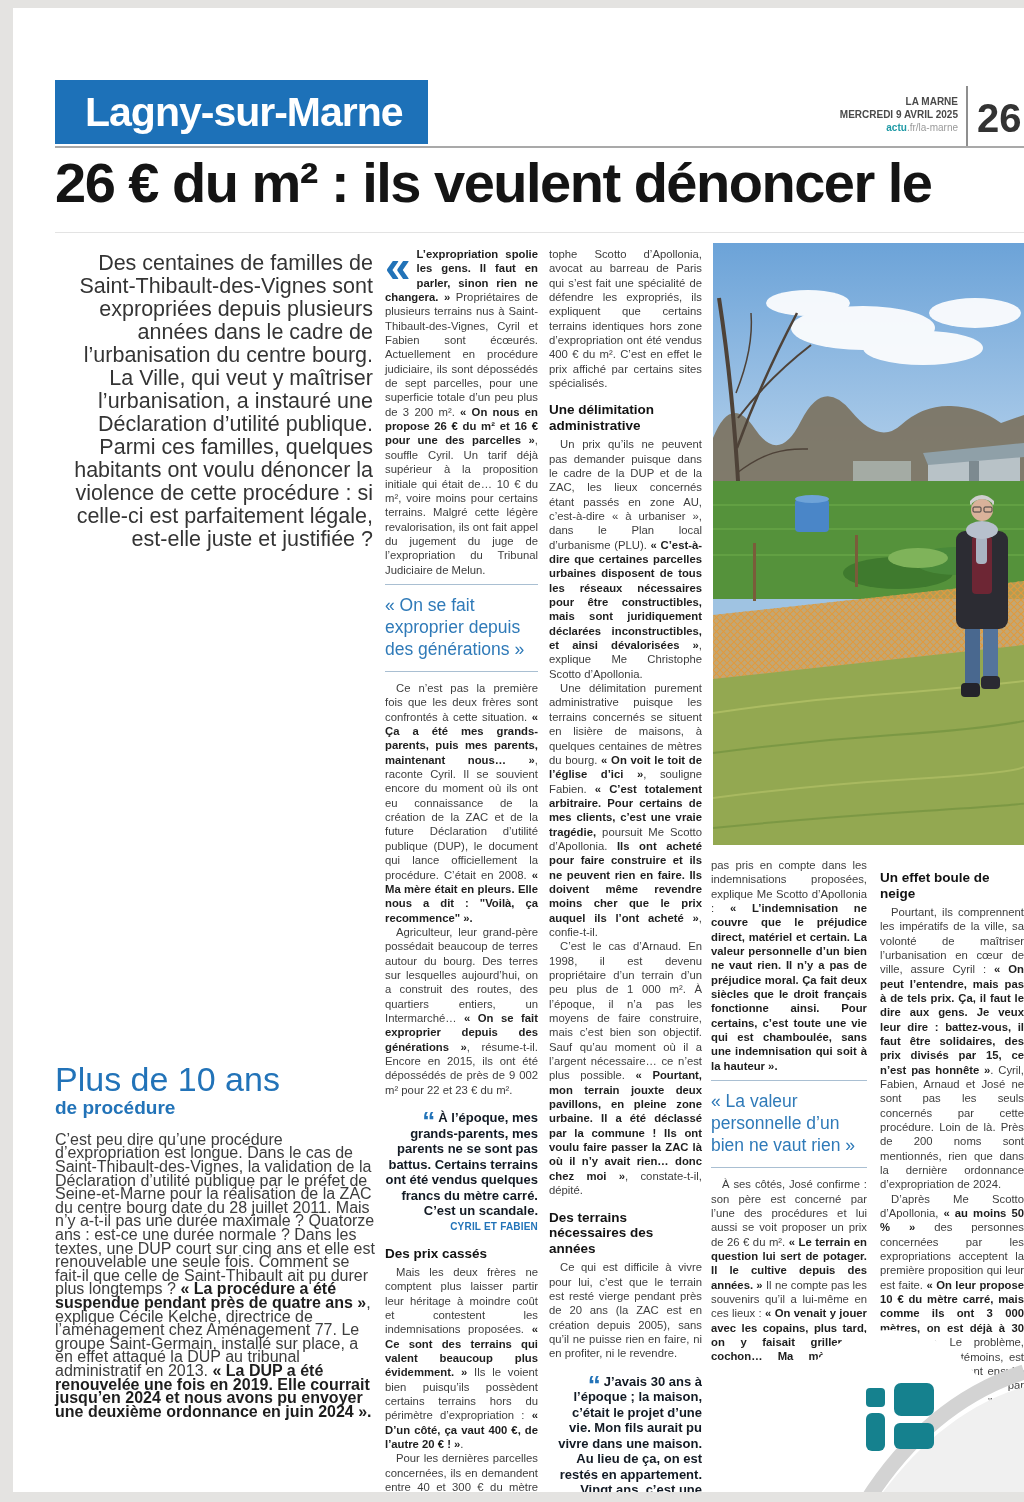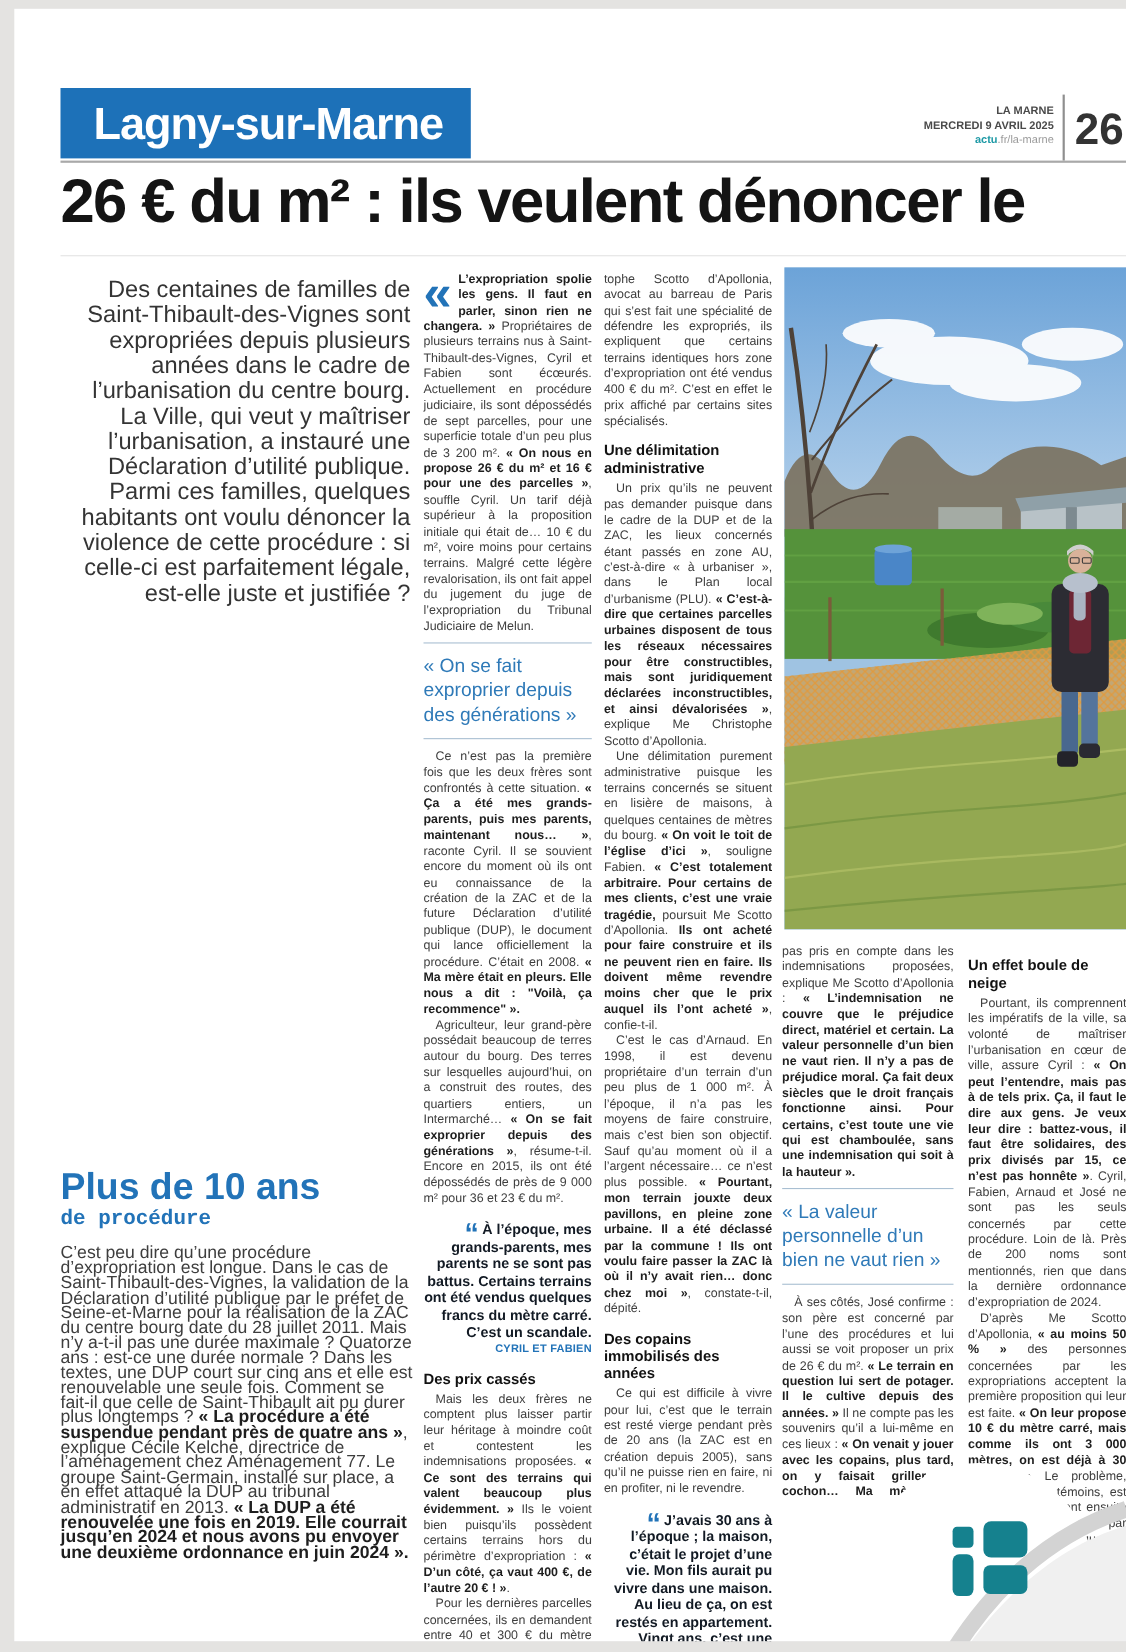--- a/index.html
+++ b/index.html
@@ -19,22 +19,22 @@
   #page-number{position:absolute;left:977px;top:96px;font-size:40px;font-weight:bold;color:#333;white-space:nowrap;}
   #header-rule{position:absolute;left:55px;top:146px;width:969px;height:2px;background:#a9a9a9;}
   #headline{position:absolute;left:55px;top:150px;width:1000px;font-size:56px;font-weight:bold;letter-spacing:-1.5px;color:#141414;white-space:nowrap;}
   #headline-rule{position:absolute;left:55px;top:232px;width:969px;height:1px;background:#e3e3e3;}
 
   
   #lead{position:absolute;left:55px;top:252px;width:318px;font-size:21.5px;line-height:23px;text-align:right;color:#343434;}
 
   
   #procbox{position:absolute;left:55px;top:1062px;width:324px;}
-  #proc-title-big{font-size:34px;font-weight:bold;color:#2273b8;line-height:1;margin:0;}
-  #proc-title-small{font-size:19px;font-weight:bold;color:#2273b8;line-height:1.1;margin:2px 0 14px;font-family:Liberation Mono, monospace;}
+  #proc-title-big{font-size:34px;font-weight:normal;color:#2273b8;line-height:1;margin:0;}
+  #proc-title-small{font-size:19px;font-weight:bold;color:#2273b8;line-height:1.1;margin:2px 0 14px;}
   #procbox .para{font-size:16px;line-height:13.6px;text-align:left;text-indent:0;}
 
   
   .col{position:absolute;top:247px;width:153px;}
   #col2{left:385px;} #col3{left:549px;}
   #col4{left:711px;top:858px;width:156px;height:506px;overflow:hidden;}
   #col5{left:880px;top:858px;width:144px;height:576px;overflow:hidden;}
   .para{margin:0;text-align:justify;font-size:11.3px;line-height:14.35px;color:#3d3d3d;text-indent:11px;hyphens:auto;}
   .para.flush{text-indent:0;}
   .para b{color:#1e1e1e;}
@@ -155,33 +155,33 @@
         <rect x="260" y="264" width="8" height="5" rx="1" fill="none" stroke="#3a3a3a" stroke-width="1"></rect>
         <rect x="271" y="264" width="8" height="5" rx="1" fill="none" stroke="#3a3a3a" stroke-width="1"></rect>
       </g>
     </svg>
   </div>
 
   <div id="col2" class="col">
       <p class="para flush"><span class="qmark">«</span><b>L’expropriation spolie les gens. Il faut en parler, sinon rien ne changera. » </b><span>Propriétaires de plusieurs terrains nus à Saint-Thibault-des-Vignes, Cyril et Fabien sont écœurés. Actuellement en procédure judiciaire, ils sont dépossédés de sept parcelles, pour une superficie totale d’un peu plus de 3 200 m². </span><b>« On nous en propose 26 € du m² et 16 € pour une des parcelles »</b><span>, souffle Cyril. Un tarif déjà supérieur à la proposition initiale qui était de… 10 € du m², voire moins pour certains terrains. Malgré cette légère revalorisation, ils ont fait appel du jugement du juge de l’expropriation du Tribunal Judiciaire de Melun.</span></p>
       <div class="bluequote">« On se fait exproprier depuis des générations »</div>
       <p class="para"><span>Ce n’est pas la première fois que les deux frères sont confrontés à cette situation. </span><b>« Ça a été mes grands-parents, puis mes parents, maintenant nous… »</b><span>, raconte Cyril. Il se souvient encore du moment où ils ont eu connaissance de la création de la ZAC et de la future Déclaration d’utilité publique (DUP), le document qui lance officiellement la procédure. C’était en 2008. </span><b>« Ma mère était en pleurs. Elle nous a dit : "Voilà, ça recommence" ».</b></p>
-      <p class="para"><span>Agriculteur, leur grand-père possédait beaucoup de terres autour du bourg. Des terres sur lesquelles aujourd’hui, on a construit des routes, des quartiers entiers, un Intermarché… </span><b>« On se fait exproprier depuis des générations »</b><span>, résume-t-il. Encore en 2015, ils ont été dépossédés de près de 9 000 m² pour 36 et 23 € du m².</span></p>
+      <p class="para"><span>Agriculteur, leur grand-père possédait beaucoup de terres autour du bourg. Des terres sur lesquelles aujourd’hui, on a construit des routes, des quartiers entiers, un Intermarché… </span><b>« On se fait exproprier depuis des générations »</b><span>, résume-t-il. Encore en 2015, ils ont été dépossédés de près de 9 002 m² pour 22 et 23 € du m².</span></p>
       <div class="pullquote"><span class="pqmark">“</span><span>À l’époque, mes grands-parents, mes parents ne se sont pas battus. Certains terrains ont été vendus quelques francs du mètre carré. C’est un scandale.</span><div class="pqby">CYRIL ET FABIEN</div></div>
       <h3 class="subhead">Des prix cassés</h3>
       <p class="para"><span>Mais les deux frères ne comptent plus laisser partir leur héritage à moindre coût et contestent les indemnisations proposées. </span><b>« Ce sont des terrains qui valent beaucoup plus évidemment. »</b><span> Ils le voient bien puisqu’ils possèdent certains terrains hors du périmètre d’expropriation : </span><b>« D’un côté, ça vaut 400 €, de l’autre 20 € ! »</b><span>.</span></p>
       <p class="para"><span>Pour les dernières parcelles concernées, ils en demandent entre 40 et 300 € du mètre carré. Leur demande est étayée : accompagnés par Maître Chris-</span></p>
     </div>
   <div id="col3" class="col">
       <p class="para flush"><span>tophe Scotto d’Apollonia, avocat au barreau de Paris qui s’est fait une spécialité de défendre les expropriés, ils expliquent que certains terrains identiques hors zone d’expropriation ont été vendus 400 € du m². C’est en effet le prix affiché par certains sites spécialisés.</span></p>
       <h3 class="subhead">Une délimitation administrative</h3>
       <p class="para"><span>Un prix qu’ils ne peuvent pas demander puisque dans le cadre de la DUP et de la ZAC, les lieux concernés étant passés en zone AU, c’est-à-dire « à urbaniser », dans le Plan local d’urbanisme (PLU). </span><b>« C’est-à-dire que certaines parcelles urbaines disposent de tous les réseaux nécessaires pour être constructibles, mais sont juridiquement déclarées inconstructibles, et ainsi dévalorisées »</b><span>, explique Me Christophe Scotto d’Apollonia.</span></p>
       <p class="para"><span>Une délimitation purement administrative puisque les terrains concernés se situent en lisière de maisons, à quelques centaines de mètres du bourg. </span><b>« On voit le toit de l’église d’ici »</b><span>, souligne Fabien. </span><b>« C’est totalement arbitraire. Pour certains de mes clients, c’est une vraie tragédie, </b><span>poursuit Me Scotto d’Apollonia. </span><b>Ils ont acheté pour faire construire et ils ne peuvent rien en faire. Ils doivent même revendre moins cher que le prix auquel ils l’ont acheté »</b><span>, confie-t-il.</span></p>
       <p class="para"><span>C’est le cas d’Arnaud. En 1998, il est devenu propriétaire d’un terrain d’un peu plus de 1 000 m². À l’époque, il n’a pas les moyens de faire construire, mais c’est bien son objectif. Sauf qu’au moment où il a l’argent nécessaire… ce n’est plus possible. </span><b>« Pourtant, mon terrain jouxte deux pavillons, en pleine zone urbaine. Il a été déclassé par la commune ! Ils ont voulu faire passer la ZAC là où il n’y avait rien… donc chez moi »</b><span>, constate-t-il, dépité.</span></p>
-      <h3 class="subhead">Des copains immobilisés des années</h3>
+      <h3 class="subhead">Des terrains nécessaires des années</h3>
       <p class="para"><span>Ce qui est difficile à vivre pour lui, c’est que le terrain est resté vierge pendant près de 20 ans (la ZAC est en création depuis 2005), sans qu’il ne puisse rien en faire, ni en profiter, ni le revendre.</span></p>
       <div class="pullquote"><span class="pqmark">“</span><span>J’avais 30 ans à l’époque ; la maison, c’était le projet d’une vie. Mon fils aurait pu vivre dans une maison. Au lieu de ça, on est restés en appartement. Vingt ans, c’est une génération !</span></div>
     </div>
   <div id="col4" class="col">
       <p class="para flush"><span>pas pris en compte dans les indemnisations proposées, explique Me Scotto d’Apollonia : </span><b>« L’indemnisation ne couvre que le préjudice direct, matériel et certain. La valeur personnelle d’un bien ne vaut rien. Il n’y a pas de préjudice moral. Ça fait deux siècles que le droit français fonctionne ainsi. Pour certains, c’est toute une vie qui est chamboulée, sans une indemnisation qui soit à la hauteur ».</b></p>
       <div class="bluequote">« La valeur personnelle d’un bien ne vaut rien »</div>
       <p class="para"><span>À ses côtés, José confirme : son père est concerné par l’une des procédures et lui aussi se voit proposer un prix de 26 € du m². </span><b>« Le terrain en question lui sert de potager. Il le cultive depuis des années. »</b><span> Il ne compte pas les souvenirs qu’il a lui-même en ces lieux : </span><b>« On venait y jouer avec les copains, plus tard, on y faisait griller le cochon… Ma mère est décédée il y a quelques années, pour mon père, c’est un des lieux qui le rattache à elle »</b></p>
     </div>
   <div id="col5" class="col">
       <h3 class="subhead">Un effet boule de neige</h3>

